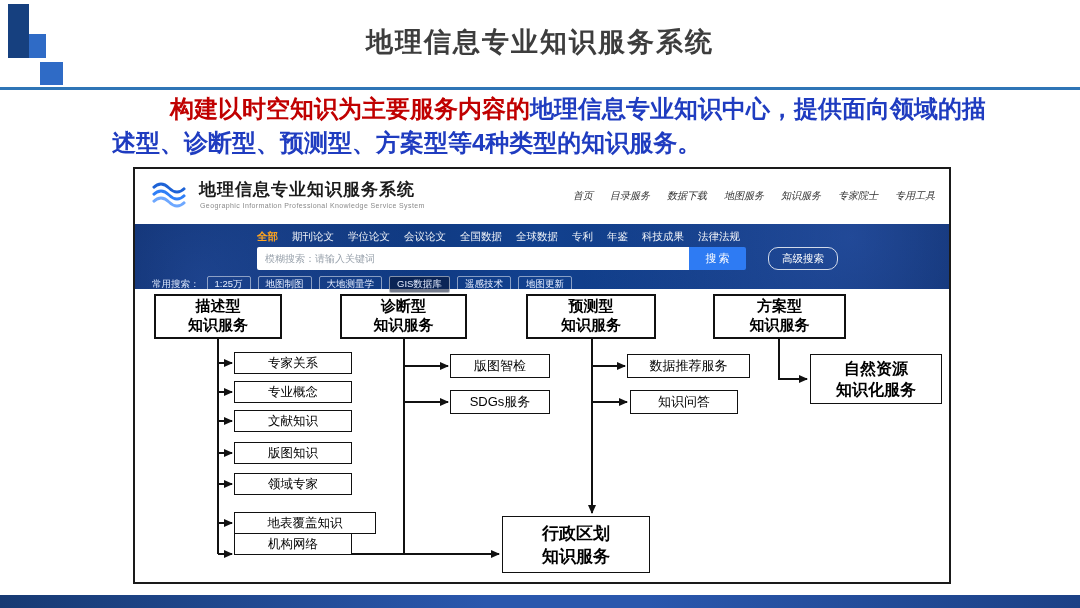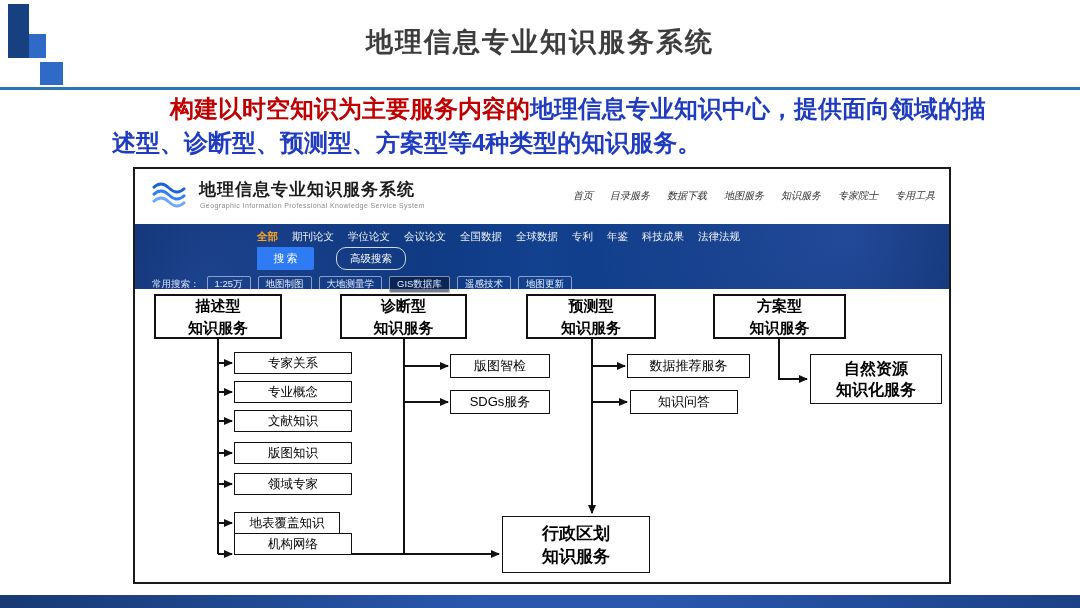--- a/index.html
+++ b/index.html
@@ -55,21 +55,21 @@
   .adv-btn { margin-left:22px; height:23px; padding:0 13px; background:transparent;
     border:1px solid rgba(255,255,255,.8); color:#fff; font-size:10.5px; border-radius:10px; cursor:pointer; }
   .common-row { position:absolute; left:17px; top:52px; display:flex; align-items:center;
     gap:7px; font-size:9.5px; color:#d7e3fa; }
   .tag { padding:1px 7px; border:1px solid rgba(255,255,255,.5); border-radius:2px;
     color:#e6eeff; cursor:pointer; white-space:nowrap; }
   .tag.dark { background:rgba(5,18,48,.55); }
 
   
   .cat-box { position:absolute; top:125px; height:45px; border:2px solid #111; background:#fff;
-    display:flex; flex-direction:column; align-items:center; justify-content:space-between;
+    display:flex; flex-direction:column; align-items:center; justify-content:flex-start;
     font-size:15px; font-weight:bold; line-height:19px; color:#000; }
   .item-box { position:absolute; height:22px; border:1.5px solid #111; background:#fff;
     display:flex; align-items:center; justify-content:center; font-size:12.5px; color:#000; }
   .item-box.tall { height:24px; font-size:13px; }
   .big-box { position:absolute; border:1.5px solid #111; background:#fff;
     display:flex; flex-direction:column; align-items:center; justify-content:center;
     font-weight:600; color:#000; }
   .outcome { left:675px; top:185px; width:132px; height:50px; font-size:16px; line-height:21px; }
   .hub { left:367px; top:347px; width:148px; height:57px; font-size:17px; line-height:23px; }
   .connectors { position:absolute; left:0; top:0; pointer-events:none; }
@@ -119,20 +119,21 @@
         <span class="tab">学位论文</span>
         <span class="tab">会议论文</span>
         <span class="tab">全国数据</span>
         <span class="tab">全球数据</span>
         <span class="tab">专利</span>
         <span class="tab">年鉴</span>
         <span class="tab">科技成果</span>
         <span class="tab">法律法规</span>
       </div>
       <div class="search-row">
+        <input class="search-input" placeholder="模糊搜索：请输入关键词" style="">
         <button class="search-btn">搜索</button>
         <button class="adv-btn">高级搜索</button>
       </div>
       <div class="common-row">
         <span class="common-label">常用搜索：</span>
         <span class="tag">1:25万</span>
         <span class="tag">地图制图</span>
         <span class="tag">大地测量学</span>
         <span class="tag dark">GIS数据库</span>
         <span class="tag">遥感技术</span>
@@ -186,21 +187,21 @@
     <div class="cat-box" style="left:578px; width:133px;">
       <div>方案型</div>
       <div>知识服务</div>
     </div>
 
     <div class="item-box" style="left:99px; top:183px; width:118px;">专家关系</div>
     <div class="item-box" style="left:99px; top:212px; width:118px;">专业概念</div>
     <div class="item-box" style="left:99px; top:241px; width:118px;">文献知识</div>
     <div class="item-box" style="left:99px; top:273px; width:118px;">版图知识</div>
     <div class="item-box" style="left:99px; top:304px; width:118px;">领域专家</div>
-    <div class="item-box" style="left:99px; top:343px; width:106px;">地表覆盖知识</div>
+    <div class="item-box" style="left:99px; top:343px; width:142px;">地表覆盖知识</div>
     <div class="item-box" style="left:99px; top:364px; width:118px;">机构网络</div>
 
     <div class="item-box tall" style="left:315px; top:185px; width:100px;">版图智检</div>
     <div class="item-box tall" style="left:315px; top:221px; width:100px;">SDGs服务</div>
 
     <div class="item-box tall" style="left:492px; top:185px; width:123px;">数据推荐服务</div>
     <div class="item-box tall" style="left:495px; top:221px; width:108px;">知识问答</div>
 
     <div class="big-box outcome">
       <div>自然资源</div>

